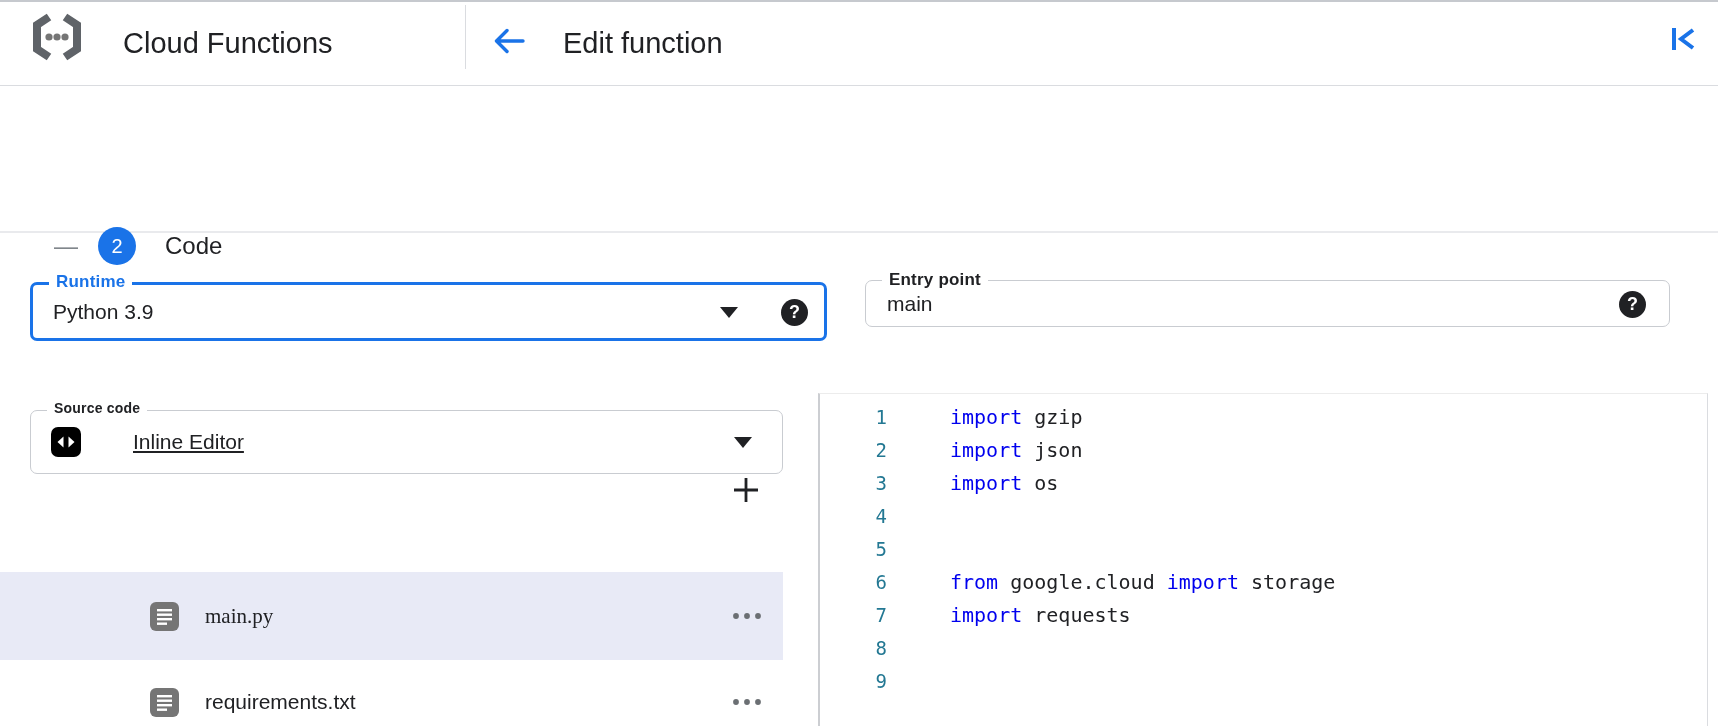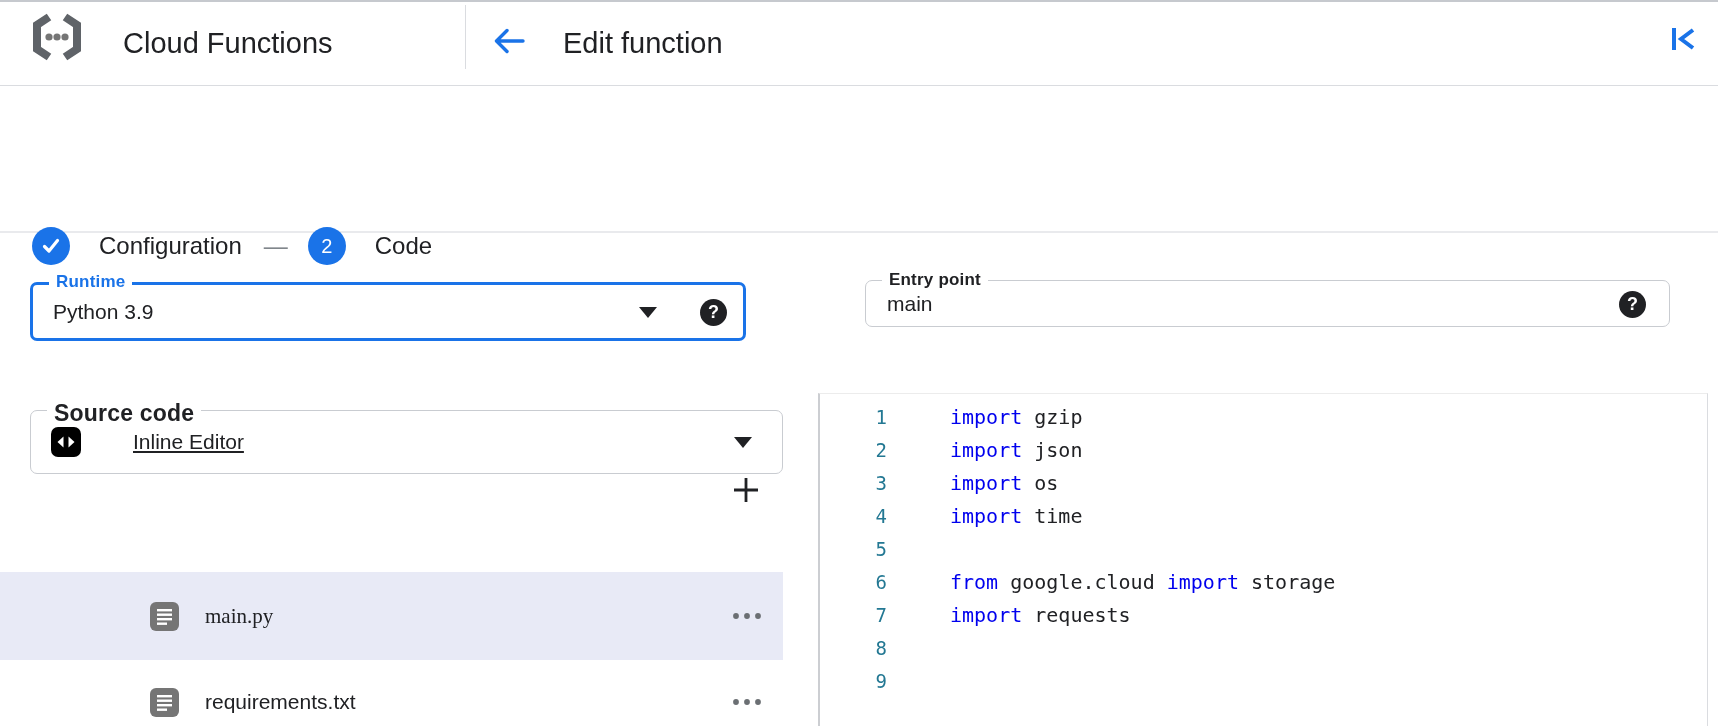--- a/index.html
+++ b/index.html
@@ -29,36 +29,36 @@
     display:flex;align-items:center;justify-content:center;font-size:20px;flex:0 0 auto;}
   .step-label{font-size:24px;margin-left:29px;color:#202124;}
   .step-connector{font-size:24px;color:#80868b;margin:0 20px 0 22px;user-select:none;}
 
   
   .field{position:absolute;box-sizing:border-box;border-radius:7px;background:#fff;}
   .field-label{position:absolute;top:-11px;left:16px;background:#fff;padding:0 7px;
     font-size:17px;font-weight:700;letter-spacing:.2px;color:#202124;white-space:nowrap;}
   .field-value{position:absolute;left:20px;top:0;bottom:0;display:flex;align-items:center;font-size:21px;color:#202124;}
 
-  .runtime-field{left:30px;top:282px;width:716px;height:59px;border:3px solid var(--accent);cursor:pointer;}
+  .runtime-field{left:30px;top:282px;width:797px;height:59px;border:3px solid var(--accent);cursor:pointer;}
   .runtime-field .field-label{color:var(--accent);top:-13px;}
   .caret{width:0;height:0;border-left:9px solid transparent;border-right:9px solid transparent;border-top:11px solid #202124;}
   .runtime-caret{position:absolute;right:86px;top:50%;margin-top:-5px;}
   .help-chip{width:27px;height:27px;border-radius:50%;background:#202124;color:#fff;
     font-size:18px;font-weight:700;display:flex;align-items:center;justify-content:center;
     border:none;padding:0;cursor:pointer;font-family:"Liberation Sans",sans-serif;}
   .runtime-help{position:absolute;right:16px;top:50%;margin-top:-13px;}
 
   .entry-field{left:865px;top:280px;width:805px;height:47px;border:1px solid #c9ccd1;}
   .entry-input{position:absolute;left:21px;top:1px;bottom:1px;width:600px;border:none;outline:none;
     font-size:21px;color:#202124;font-family:"Liberation Sans",sans-serif;background:transparent;padding:0;}
   .entry-help{position:absolute;right:23px;top:50%;margin-top:-13px;}
 
   .source-field{left:30px;top:410px;width:753px;height:64px;border:1px solid #c9ccd1;cursor:pointer;}
-  .source-field .field-label{font-size:23px;}
+  .source-field .field-label{font-size:14px;}
   .code-chip{position:absolute;left:20px;top:50%;margin-top:-15px;}
   .source-value{left:102px;font-size:21px;text-decoration:underline;}
   .source-caret{position:absolute;right:30px;top:50%;margin-top:-5px;}
 
   
   .add-file-btn{position:absolute;left:723px;top:468px;width:46px;height:44px;}
   .file-row{position:absolute;left:0;width:783px;display:flex;align-items:center;cursor:pointer;background:#fff;}
   .file-row.selected{background:var(--selected-bg);}
   .file-row-main{top:572px;height:88px;font-family:Liberation Serif, serif;}
   .file-row-req{top:660px;height:84px;}
@@ -99,28 +99,20 @@
   <button class="icon-btn collapse-btn">
     <svg width="30" height="32" viewBox="0 0 30 32">
       <path d="M6 5 V27" fill="none" stroke="#1a73e8" stroke-width="4"></path>
       <path d="M25 7 L13 16 L25 25" fill="none" stroke="#1a73e8" stroke-width="4" stroke-linejoin="miter"></path>
     </svg>
   </button>
 </div>
 
 <div class="stepper">
   <div class="step-row">
-    <div class="step">
-      <div class="step-circle">
-        <svg width="22" height="22" viewBox="0 0 22 22">
-          <path d="M4.5 11.5 L9 16 L17.5 5.5" fill="none" stroke="#fff" stroke-width="3.2" stroke-linecap="round" stroke-linejoin="round"></path>
-        </svg>
-      </div>
-      <div class="step-label">Configuration</div>
-    </div>
     <div class="step-connector">—</div>
     <div class="step">
       <div class="step-circle">2</div>
       <div class="step-label">Code</div>
     </div>
   </div>
 </div>
 
 <div class="field runtime-field" role="button">
   <span class="field-label">Runtime</span>
@@ -186,20 +178,20 @@
         <circle cx="27" cy="5" r="2.9" fill="#6b6f73"></circle>
     </svg>
   </button>
 </div>
 
 <div class="editor">
   <div>
       <div class="code-line"><span class="line-number">1</span><span class="line-code"><span class="kw">import</span><span> gzip</span></span></div>
       <div class="code-line"><span class="line-number">2</span><span class="line-code"><span class="kw">import</span><span> json</span></span></div>
       <div class="code-line"><span class="line-number">3</span><span class="line-code"><span class="kw">import</span><span> os</span></span></div>
-      <div class="code-line"><span class="line-number">4</span><span class="line-code"><span class="kw">import</span><span> time</span></span></div>
+      <div class="code-line"><span class="line-number">4</span></div>
       <div class="code-line"><span class="line-number">5</span><span class="line-code"></span></div>
       <div class="code-line"><span class="line-number">6</span><span class="line-code"><span class="kw">from</span><span> google.cloud </span><span class="kw">import</span><span> storage</span></span></div>
       <div class="code-line"><span class="line-number">7</span><span class="line-code"><span class="kw">import</span><span> requests</span></span></div>
       <div class="code-line"><span class="line-number">8</span><span class="line-code"></span></div>
       <div class="code-line"><span class="line-number">9</span><span class="line-code"></span></div>
     </div>
 </div>
 
 </body></html>

